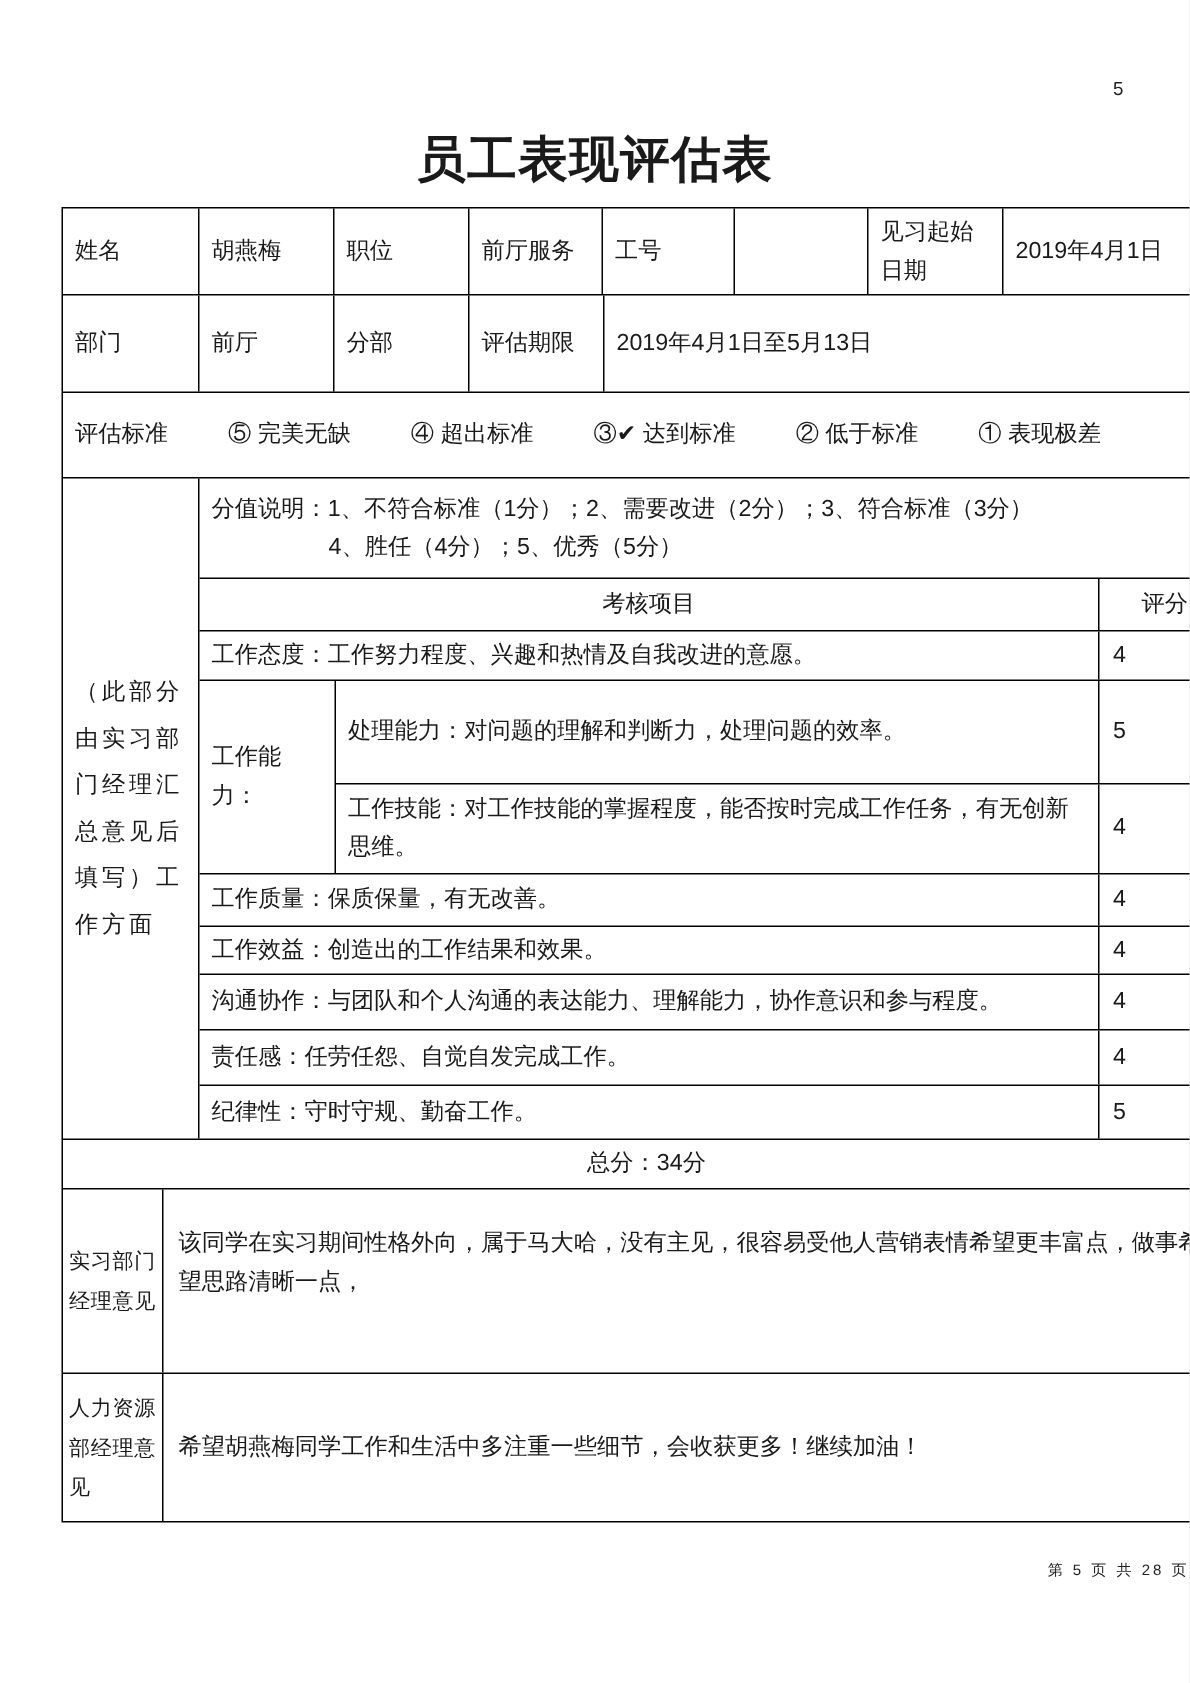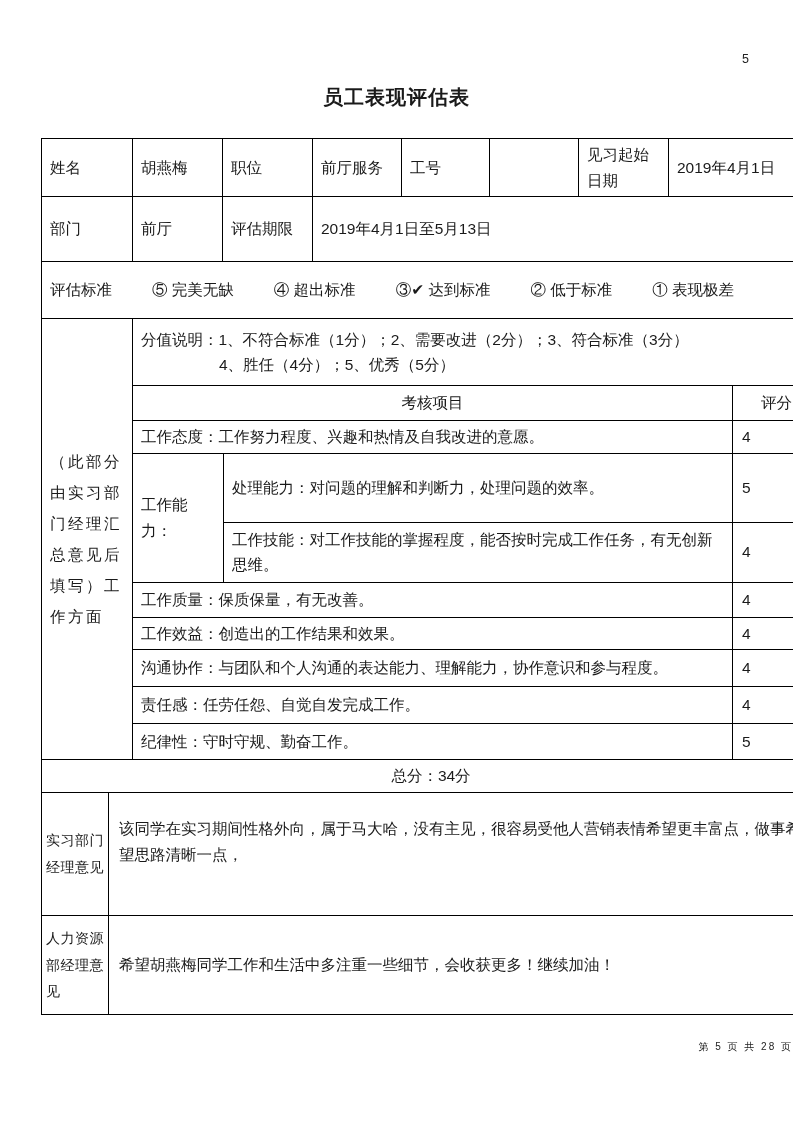--- a/index.html
+++ b/index.html
@@ -12,21 +12,21 @@
     font-family: "Liberation Sans", sans-serif;
     color: #1a1a1a;
   }
   .pagenum {
     position: absolute; top: 52px; right: 44px;
     font-size: 12.5px; color: #222;
   }
   .doc-title {
     position: absolute; top: 84px; left: 0; right: 0;
     text-align: center;
-    font-size: 20px; font-weight: 700; letter-spacing: 1px;
+    font-size: 33px; font-weight: 700; letter-spacing: 1px;
   }
   .doc-table {
     position: absolute; top: 138px; left: 41px;
     width: 780px;
     border: 1.5px solid #000;
     font-size: 15.5px;
     line-height: 1.65;
   }
   .row { display: flex; border-top: 1.5px solid #000; align-items: stretch; }
   .row.first { border-top: none; }
@@ -91,20 +91,23 @@
     </div>
 
     <div class="row" style="min-height:65px">
       <div class="cell c1 w90">
           <span>部门</span>
         </div>
       <div class="cell w90">
           <span>前厅</span>
         </div>
       <div class="cell w90">
+          <span>分部</span>
+        </div>
+      <div class="cell w90">
           <span>评估期限</span>
         </div>
       <div class="cell grow">
           <span>2019年4月1日至5月13日</span>
         </div>
     </div>
 
     <div class="row" style="min-height:57px">
       <div class="cell c1 grow criteria-row">
         <span>评估标准</span>

